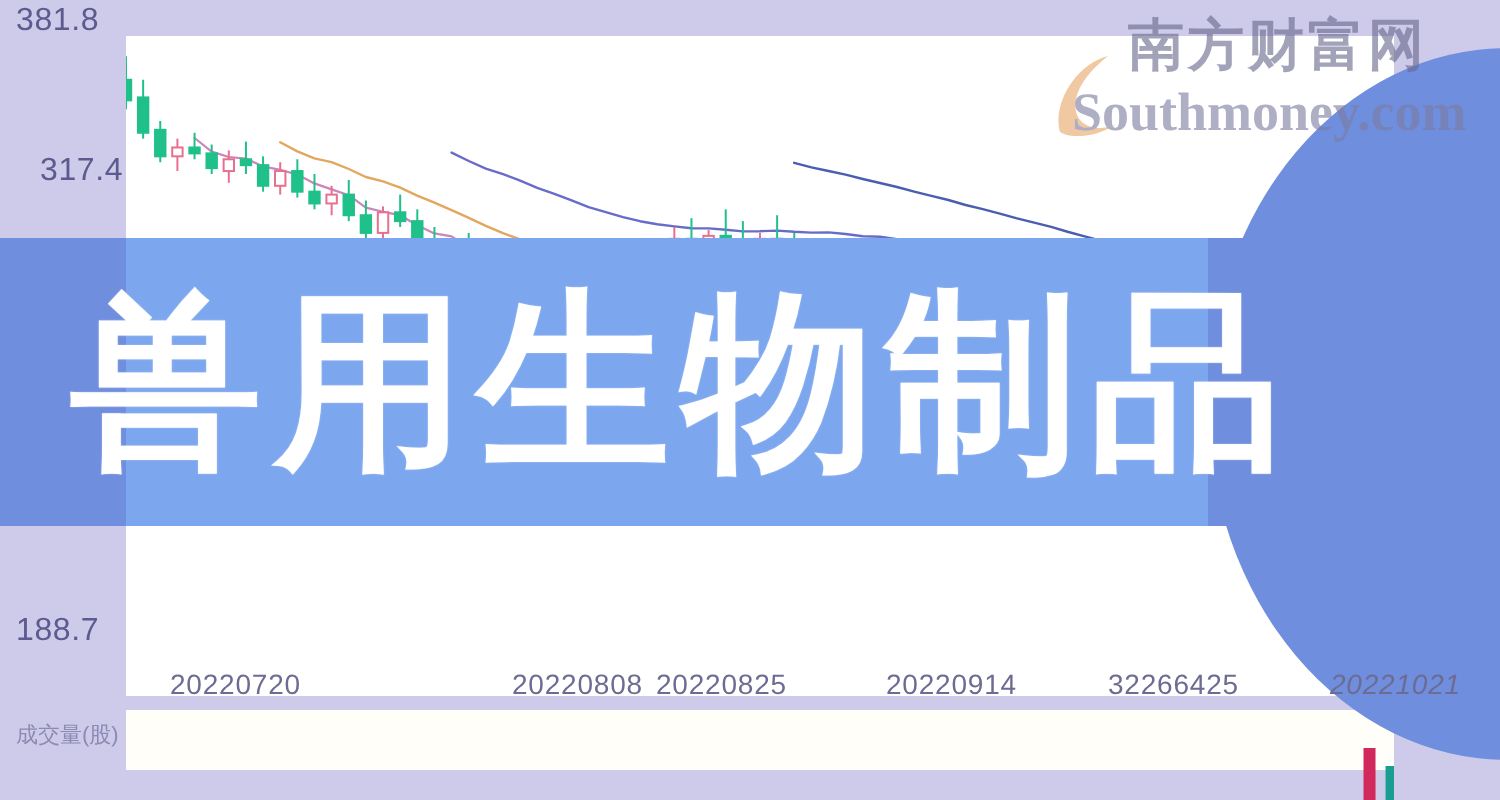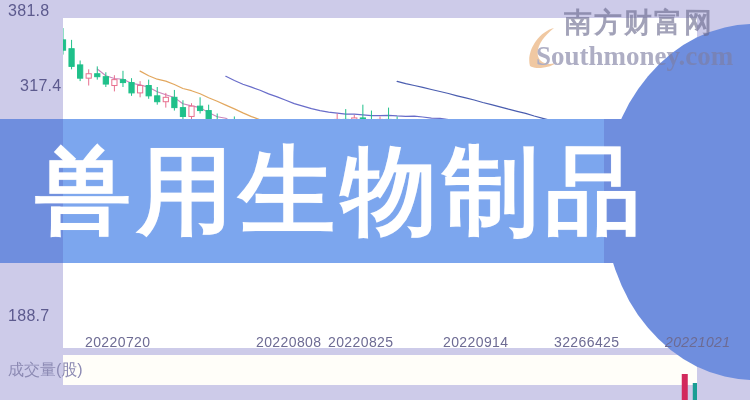--- a/index.html
+++ b/index.html
@@ -22,21 +22,21 @@
               background:#fffef9;}
 
   
   svg.chart{position:absolute;left:0;top:0;width:750px;height:400px;overflow:visible;}
 
   
   .ylab{position:absolute;color:#5c5a8e;font-size:16px;letter-spacing:.3px;
         white-space:nowrap;}
   .xlab{position:absolute;color:#6d6b93;font-size:14px;letter-spacing:.4px;
         white-space:nowrap;}
-  .volcap{position:absolute;left:8px;top:360px;color:#8c8ab3;font-size:16px;
+  .volcap{position:absolute;left:8px;top:360px;color:#8c8ab3;font-size:11px;
           white-space:nowrap;}
 
   
   .title-band{position:absolute;left:0;top:119px;width:750px;height:144px;
               background:#7ca6ee;}
   .title-band-dark{position:absolute;left:0;top:119px;width:63px;height:144px;
               background:#6f8ede;}
   .title-blob{position:absolute;left:604px;top:24px;width:300px;height:356px;
               background:#6f8ede;border-radius:50% 0 0 50%/50% 0 0 50%;}
   .title-blob2{position:absolute;left:604px;top:119px;width:146px;height:144px;

